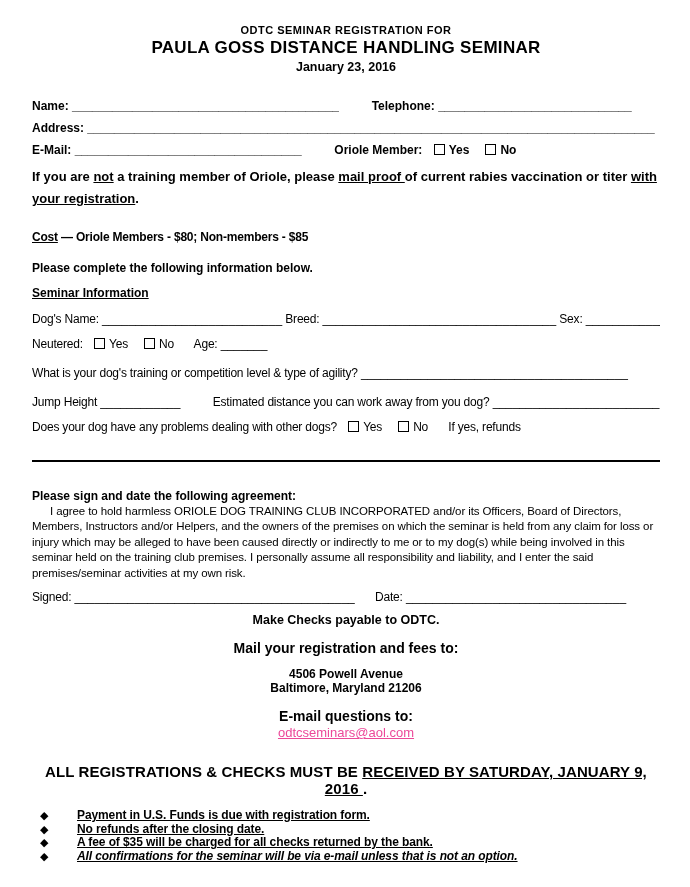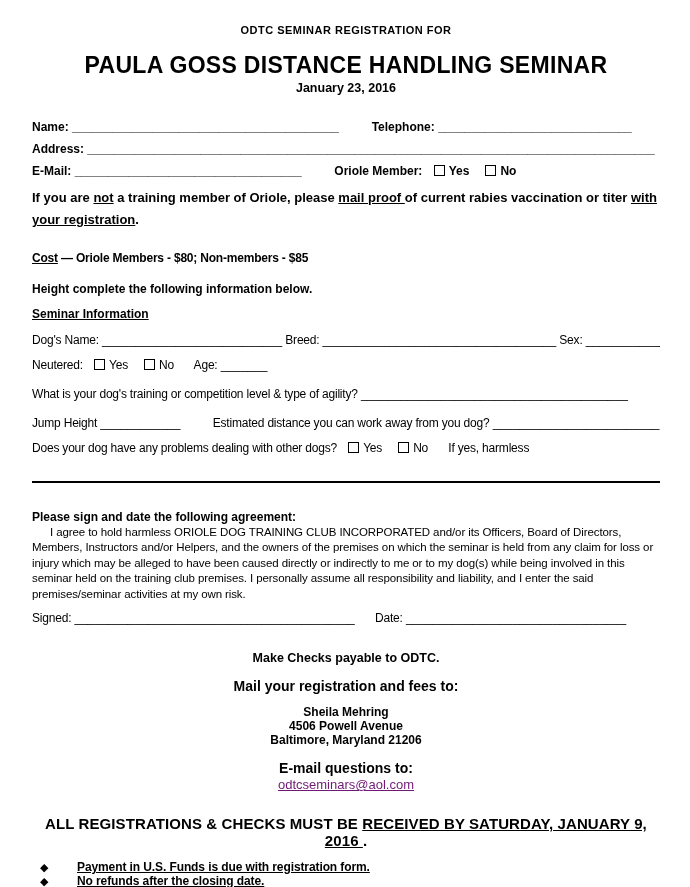--- a/index.html
+++ b/index.html
@@ -5,42 +5,42 @@
   html,body{margin:0;padding:0;background:#fff;}
   body{
     width:690px;height:887px;
     font-family:"Liberation Sans","DejaVu Sans",sans-serif;
     color:#000;overflow:hidden;
   }
   .page{box-sizing:border-box;width:690px;height:761px;padding:24px 30px 0 32px;}
   .center{text-align:center;}
   .u{text-decoration:underline;}
   .hdr-small{font-size:11px;font-weight:bold;letter-spacing:.5px;}
-  .hdr-title{font-size:23px;font-weight:bold;letter-spacing:.3px;margin-top:16px;}
+  .hdr-title{font-size:17px;font-weight:bold;letter-spacing:.3px;margin-top:2px;}
   .hdr-date{font-size:12.5px;font-weight:bold;margin-top:2px;}
   .instruction{font-size:15px;font-weight:bold;font-style:italic;text-decoration:underline;margin-top:22px;}
   .row{white-space:nowrap;overflow:hidden;font-size:12px;}
   .contact-rows{margin-top:26px;}
   .contact-rows .row{font-weight:bold;margin-bottom:10px;line-height:12px;}
   .blank{letter-spacing:0;}
   .gap-sm{display:inline-block;width:14px;}
   .gap-md{display:inline-block;width:26px;}
   .cb{display:inline-block;width:9px;height:9px;border:1.5px solid #000;vertical-align:-1px;margin:0 4px 0 2px;}
   .cb-group{margin-left:6px;}
   .notice{font-size:13px;font-weight:bold;line-height:1.68;margin-top:10px;}
   .cost-row{font-size:12px;font-weight:bold;letter-spacing:-.2px;margin-top:20px;}
   .section-intro{font-size:12px;font-weight:bold;margin-top:17px;}
   .section-head{font-size:12px;font-weight:bold;text-decoration:underline;margin-top:11px;}
   .sem-row{font-size:12px;letter-spacing:-.2px;margin-top:11px;}
   .sem-row.spaced{margin-top:15px;}
   .rule{border:none;border-top:2.5px solid #000;margin:26px 0 0 0;}
   .agr-head{font-size:12px;font-weight:bold;margin-top:27px;}
   .agr-body{font-size:11.5px;line-height:15.5px;text-indent:18px;letter-spacing:-.1px;margin-top:1px;}
   .sign-row{margin-top:9px;}
-  .checks-line{font-size:12.5px;font-weight:bold;margin-top:26px;}
+  .checks-line{font-size:12.5px;font-weight:bold;margin-top:9px;}
   .mail-head{font-size:14px;font-weight:bold;margin-top:13px;}
   .mail-addr{font-size:12px;font-weight:bold;line-height:14px;margin-top:11px;}
   .email-head{font-size:14px;font-weight:bold;margin-top:13px;}
   .email-link{font-size:13px;text-decoration:underline;margin-top:1px;}
   .email-link a{text-decoration:underline;cursor:pointer;}
   .deadline{font-size:15px;font-weight:bold;margin-top:23px;letter-spacing:.1px;}
   .bullets{margin-top:12px;}
   .bullet-row{display:flex;font-size:12px;font-weight:bold;margin-bottom:.5px;line-height:13px;}
   .bullet-glyph{width:45px;padding-left:8px;box-sizing:border-box;font-size:11px;}
   .bullet-text{text-decoration:underline;letter-spacing:-.1px;}
@@ -82,21 +82,21 @@
   <div class="notice">
     <span>If you are </span><span class="u">not</span><span> a training member of Oriole, please </span><span class="u">mail proof </span><span>of current rabies vaccination or titer </span><span class="u">with your registration</span><span>.</span>
   </div>
 
   
   <div class="cost-row row">
     <span class="u">Cost</span><span> — Oriole Members - $80; Non-members - $85</span>
   </div>
 
   
-  <div class="section-intro">Height complete the following information below.</div>
+  <div class="section-intro">Please complete the following information below.</div>
   <div class="section-head" style="display:inline-block;">Seminar Information</div>
 
   <div class="sem-row row">
     <span>Dog's Name:</span>
     <span class="blank">___________________________</span>
     <span>Breed:</span>
     <span class="blank">___________________________________</span>
     <span>Sex:</span>
     <span class="blank">____________</span>
   </div>
@@ -119,47 +119,46 @@
     <span class="blank">____________</span>
     <span class="gap-md"></span>
     <span>Estimated distance you can work away from you dog?</span>
     <span class="blank">_________________________</span>
   </div>
 
   <div class="sem-row row">
     <span>Does your dog have any problems dealing with other dogs?</span>
     <span class="cb-group"><span class="cb"></span><span>Yes</span><span class="gap-sm"></span><span class="cb"></span><span>No</span></span>
     <span class="gap-sm"></span>
-    <span>If yes, harmless</span>
+    <span>If yes, refunds</span>
   </div>
 
   <hr class="rule">
 
   
   <div class="agr-head">Please sign and date the following agreement:</div>
   <div class="agr-body">I agree to hold harmless ORIOLE DOG TRAINING CLUB INCORPORATED and/or its Officers, Board of Directors, Members, Instructors and/or Helpers, and the owners of the premises on which the seminar is held from any claim for loss or injury which may be alleged to have been caused directly or indirectly to me or to my dog(s) while being involved in this seminar held on the training club premises. I personally assume all responsibility and liability, and I enter the said premises/seminar activities at my own risk.</div>
 
   <div class="sem-row sign-row row">
     <span>Signed:</span>
     <span class="blank">__________________________________________</span>
     <span class="gap-sm"></span>
     <span>Date:</span>
     <span class="blank">_________________________________</span>
   </div>
 
   
   <div class="center checks-line">Make Checks payable to ODTC.</div>
   <div class="center mail-head">Mail your registration and fees to:</div>
   <div class="center mail-addr">
-    <div>Sheila Mehring</div>
     <div>4506 Powell Avenue</div>
     <div>Baltimore, Maryland 21206</div>
   </div>
   <div class="center email-head">E-mail questions to:</div>
-  <div class="center email-link"><a style="color: #701a75;">odtcseminars@aol.com</a></div>
+  <div class="center email-link"><a style="color: #ec4899;">odtcseminars@aol.com</a></div>
 
   
   <div class="center deadline">
     <span>ALL REGISTRATIONS &amp; CHECKS MUST BE </span><span class="u">RECEIVED BY SATURDAY, JANUARY 9, 2016 </span><span>.</span>
   </div>
 
   
   <div class="bullets">
     <div class="bullet-row">
       <span class="bullet-glyph">◆</span>

